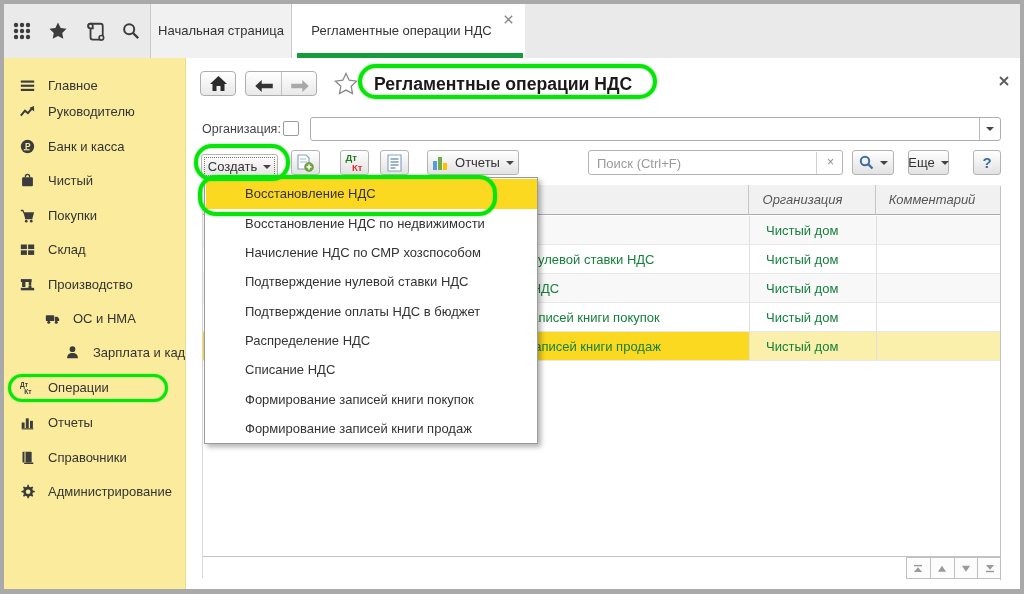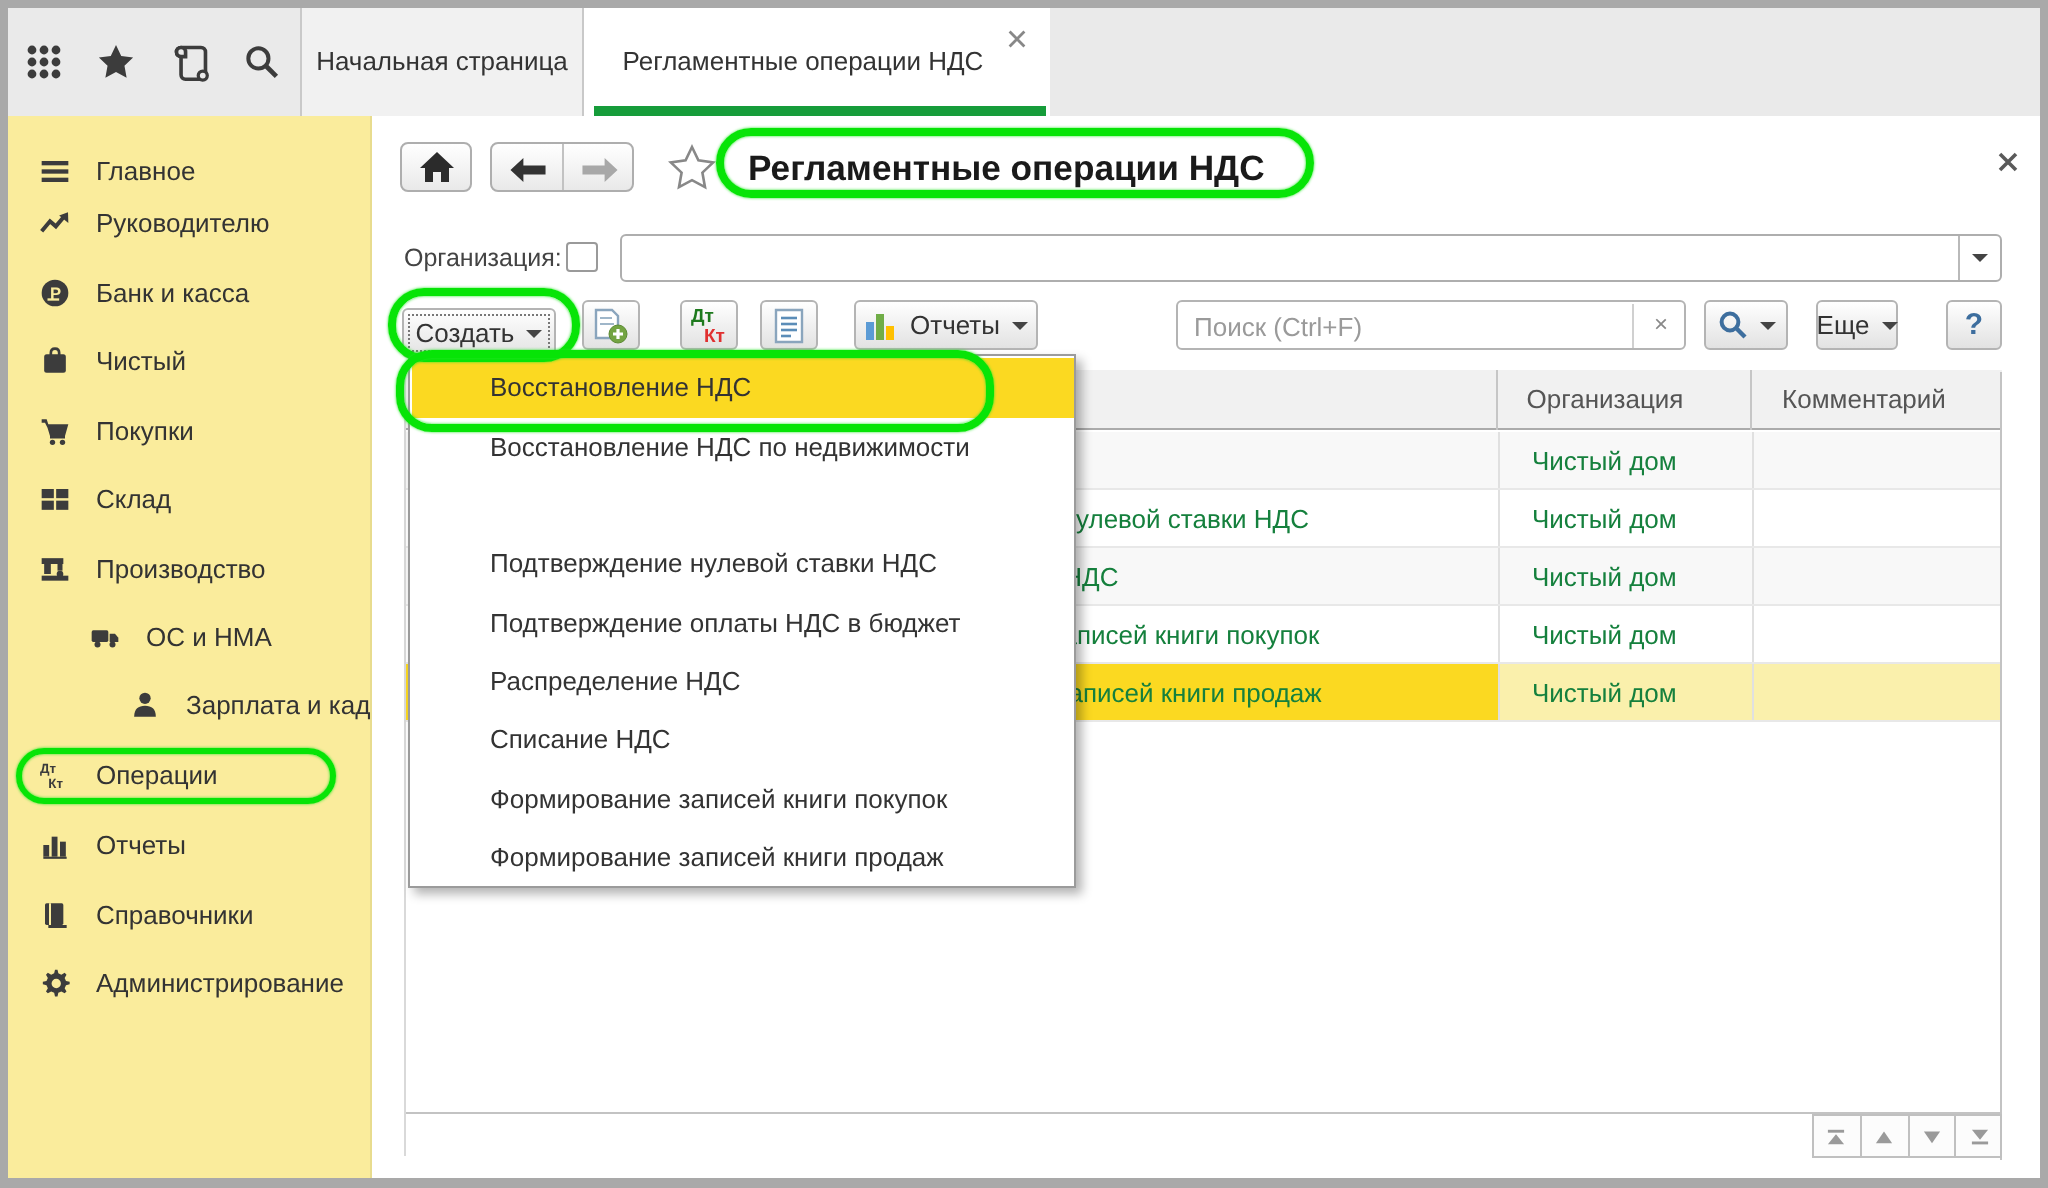--- a/index.html
+++ b/index.html
@@ -14,21 +14,21 @@
 .si svg, .si .ic { width:15px; height:15px; margin-right:13px; flex:none; }
 .main { left:186px; top:58px; width:834px; height:531px; background:#ffffff; }
 .btn { position:absolute; background:linear-gradient(#ffffff,#e9e9e9); border:1px solid #aeaeae; border-radius:4px; display:flex; align-items:center; justify-content:center; font-size:13px; color:#333; }
 .flatbtn { position:absolute; background:linear-gradient(#ffffff,#e2e2e2); border:1px solid #b4b4b4; border-radius:3px; display:flex; align-items:center; justify-content:center; font-size:13px; color:#333; }
 .caret { display:inline-block; width:0; height:0; border-left:4px solid transparent; border-right:4px solid transparent; border-top:4px solid #444; margin-left:6px; }
 .title { left:374px; top:74px; font-size:17.6px; font-weight:bold; color:#1a1a1a; }
 .annot { position:absolute; border:4px solid #07e407; border-radius:18px; box-shadow:0 0 1.5px #2ae42a, inset 0 0 1.5px #2ae42a; }
 .combo { position:absolute; background:#fff; border:1px solid #aeaeae; border-radius:3px; }
 .table-wrap { position:absolute; left:202px; top:185px; width:799px; height:371px; border:1px solid #c3c3c3; border-bottom:none; }
 .thead { position:absolute; left:202px; top:185px; width:799px; height:30px; background:#f1f1f1; border-bottom:1px solid #ababab; }
-.th { position:absolute; top:0; height:30px; line-height:30px; text-align:center; color:#555; font-size:13px; }
+.th { position:absolute; top:0; height:30px; line-height:30px; text-align:center; color:#555; font-size:13px;font-style:italic; }
 .trow { position:absolute; left:203px; width:797px; height:29px; }
 .cellline { position:absolute; top:0; bottom:0; width:1px; background:#e0e0e0; }
 .rowtext { position:absolute; top:0; height:29px; line-height:29px; font-size:13px; color:#15803d; white-space:nowrap; }
 .menu { position:absolute; left:204px; top:177px; width:334px; height:267px; background:#fff; border:1px solid #9b9b9b; box-shadow:3px 3px 5px rgba(0,0,0,0.3); }
 .mi { position:absolute; left:1px; width:331px; height:29.33px; line-height:29.33px; padding-left:39px; font-size:13px; color:#333; white-space:nowrap; }
 </style></head>
 <body>
 <div class="page">
 
   <div class="abs topbar"></div>
@@ -360,20 +360,21 @@
         <svg width="10" height="9" viewBox="0 0 11 10">
           <path d="M5.5 6.5 L10 1 L1 1 Z" fill="#9a9a9a"></path>
           <rect x="1" y="7.5" width="9" height="1.6" fill="#9a9a9a"></rect>
         </svg>
       </div>
     </div>
 
   <div class="menu" id="menu">
       <div class="mi" style="top:1.2px; background:#fbd921;">Восстановление НДС</div>
       <div class="mi" style="top:30.529999999999998px; ">Восстановление НДС по недвижимости</div>
+      <div class="mi" style="top:59.86px; ">Начисление НДС по СМР хозспособом</div>
       <div class="mi" style="top:89.19px; ">Подтверждение нулевой ставки НДС</div>
       <div class="mi" style="top:118.52px; ">Подтверждение оплаты НДС в бюджет</div>
       <div class="mi" style="top:147.84999999999997px; ">Распределение НДС</div>
       <div class="mi" style="top:177.17999999999998px; ">Списание НДС</div>
       <div class="mi" style="top:206.51px; ">Формирование записей книги покупок</div>
       <div class="mi" style="top:235.83999999999997px; ">Формирование записей книги продаж</div>
     </div>
 
   <div class="annot" style="left:358px; top:64px; width:299px; height:35px;"></div>
   <div class="annot" style="left:194px; top:144px; width:96px; height:37px;"></div>

